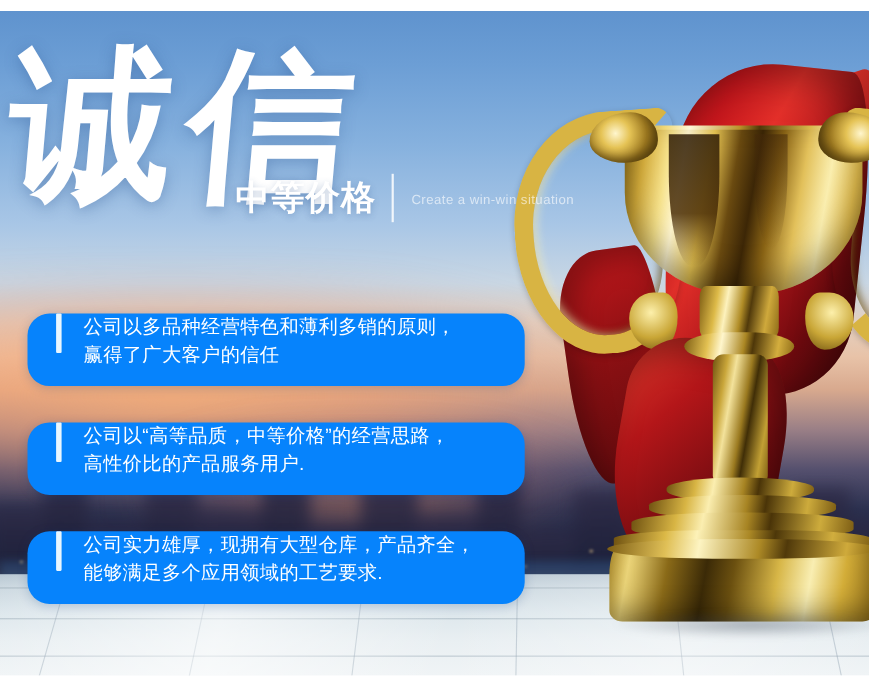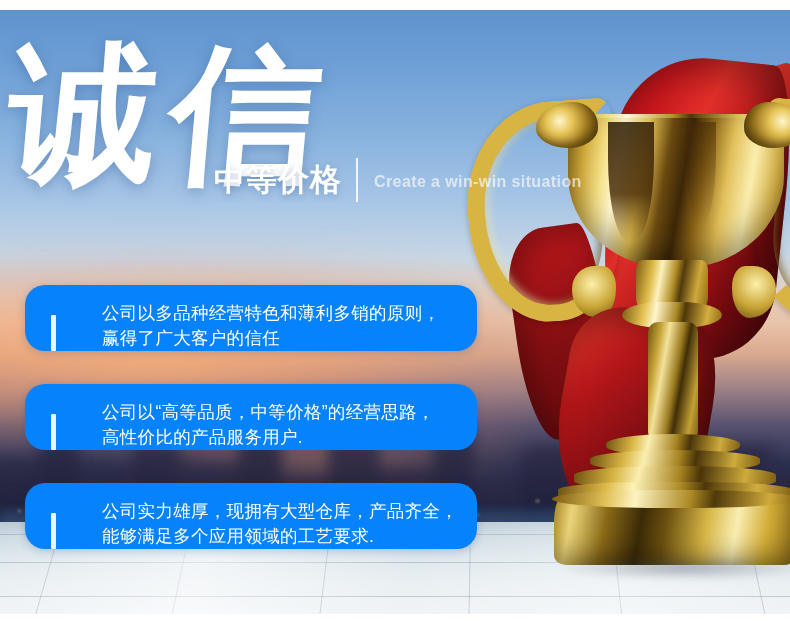--- a/index.html
+++ b/index.html
@@ -173,39 +173,38 @@
   .sub-en-wrap { display: flex; flex-direction: column; justify-content: center; }
   .sub-en {
     color: #ffffff;
     font-size: 17px;
     font-weight: 700;
     letter-spacing: .2px;
     line-height: 20px;
   }
   .sub-en-small {
     color: rgba(255,255,255,.62);
-    font-size: 16px;
-    font-weight: 700;
+    font-size: 12px;
+    font-weight: 400;
     letter-spacing: .4px;
     line-height: 15px;
     margin-top: 2px;
   }
 
   
   .pill {
     position: absolute;
     left: 25px;
     width: 452px;
     height: 66px;
     border-radius: 20px;
     background: #0683fc;
     display: flex;
-    align-items: flex-end;
+    align-items: flex-start;
     box-shadow: 0 2px 10px rgba(10,60,130,.22);
-    gap: 26px;
   }
   .pill-1 { top: 275px; }
   .pill-2 { top: 374px; }
   .pill-3 { top: 473px; }
 
   .pill-bar {
     width: 5px;
     height: 36px;
     margin-left: 26px;
     margin-right: 20px;

